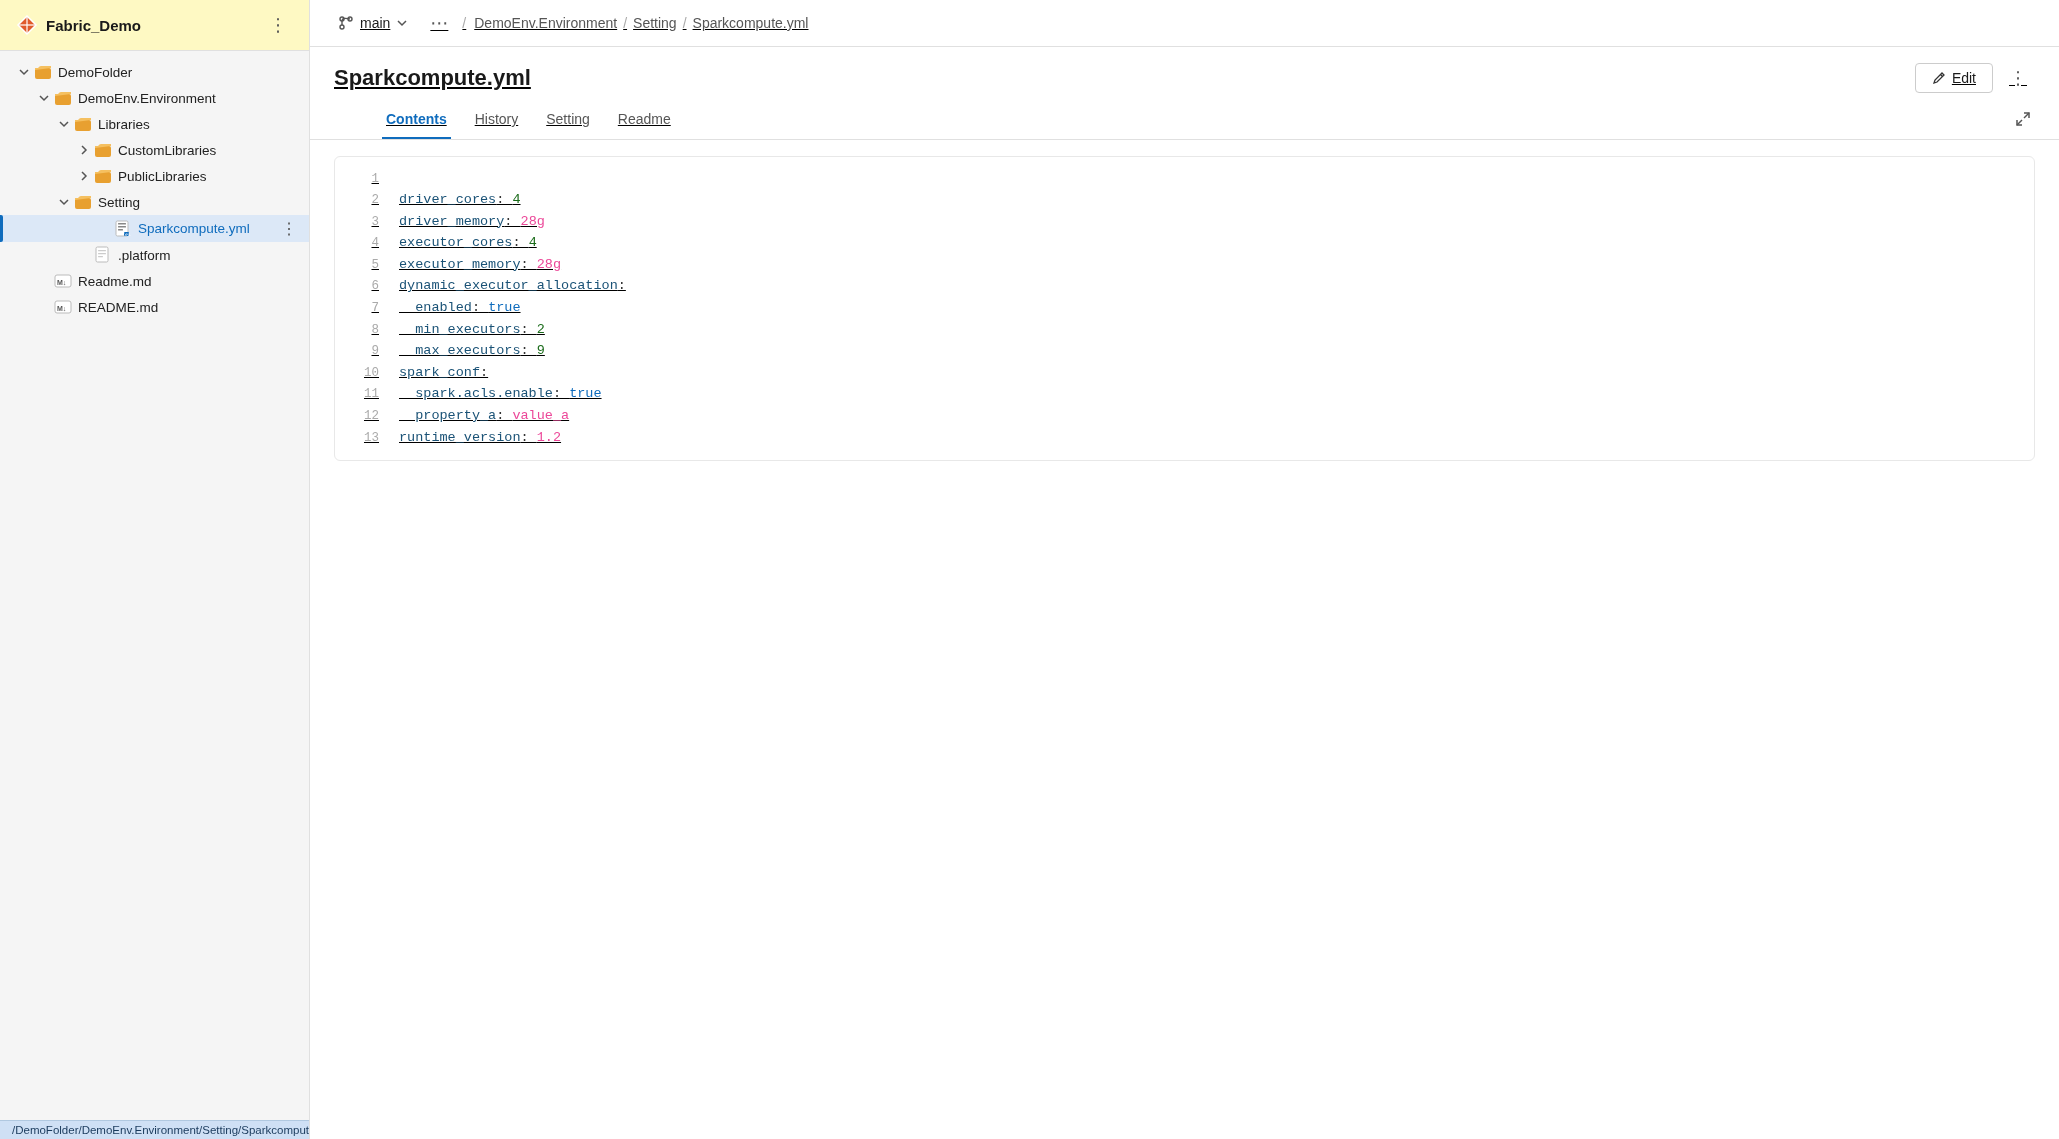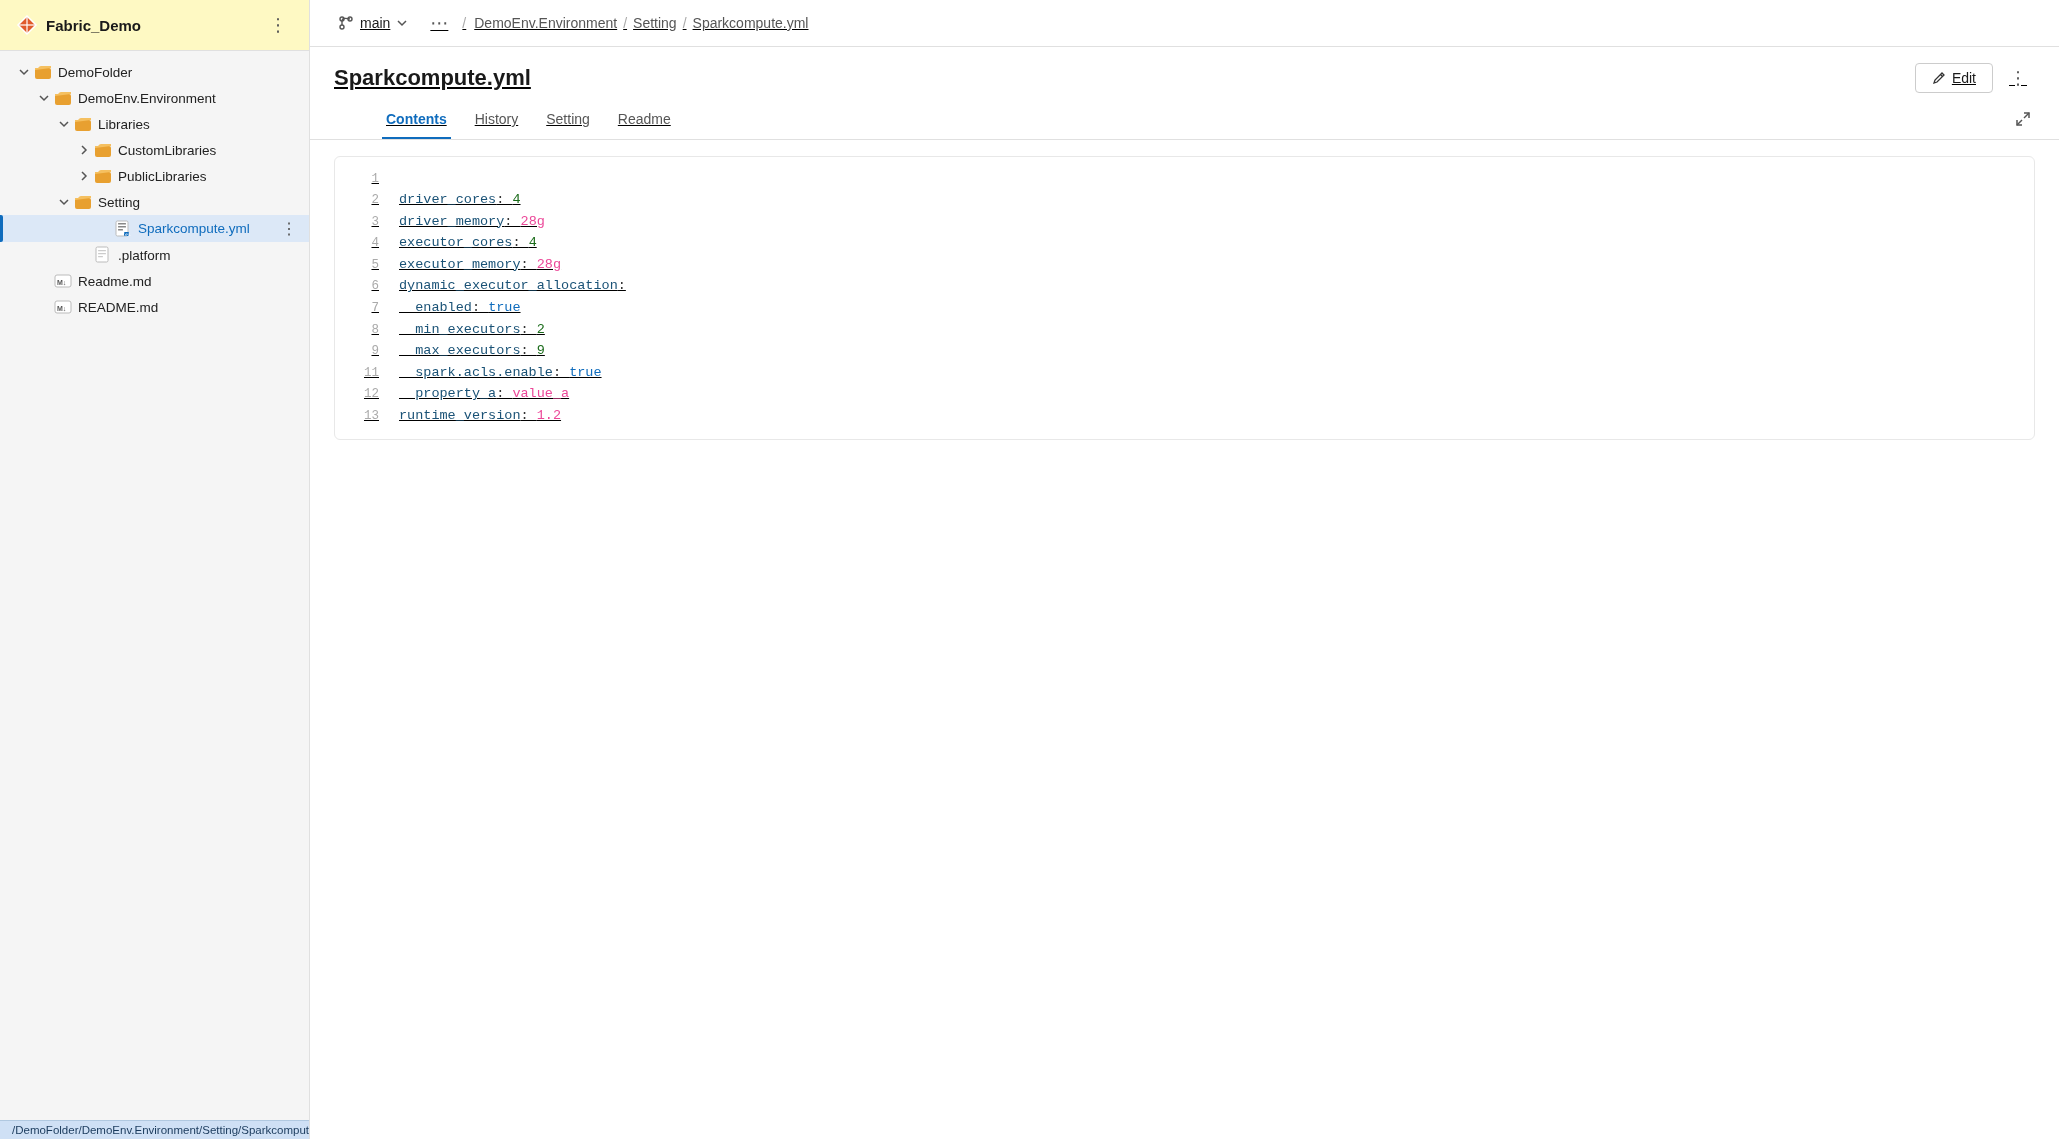--- a/index.html
+++ b/index.html
@@ -548,20 +548,24 @@
           </div>
           <div class="code-line">
             <span class="line-num">8</span>
             <span class="line-content"><span class="key">  min_executors</span><span class="colon">: </span><span class="val-num">2</span></span>
           </div>
           <div class="code-line">
             <span class="line-num">9</span>
             <span class="line-content"><span class="key">  max_executors</span><span class="colon">: </span><span class="val-num">9</span></span>
           </div>
           <div class="code-line">
+            <span class="line-num">10</span>
+            <span class="line-content"><span class="key">spark_conf</span><span class="colon">:</span></span>
+          </div>
+          <div class="code-line">
             <span class="line-num">11</span>
             <span class="line-content"><span class="key">  spark.acls.enable</span><span class="colon">: </span><span class="val-bool">true</span></span>
           </div>
           <div class="code-line">
             <span class="line-num">12</span>
             <span class="line-content"><span class="key">  property_a</span><span class="colon">: </span><span class="val-plain">value_a</span></span>
           </div>
           <div class="code-line">
             <span class="line-num">13</span>
             <span class="line-content"><span class="key">runtime_version</span><span class="colon">: </span><span class="val-plain">1.2</span></span>

